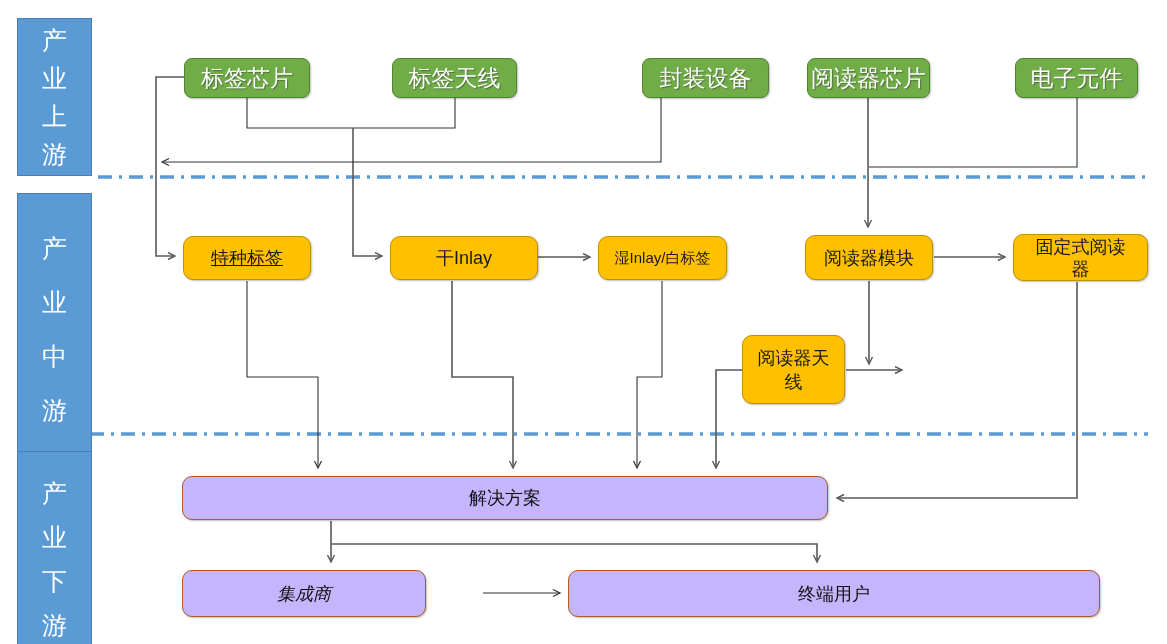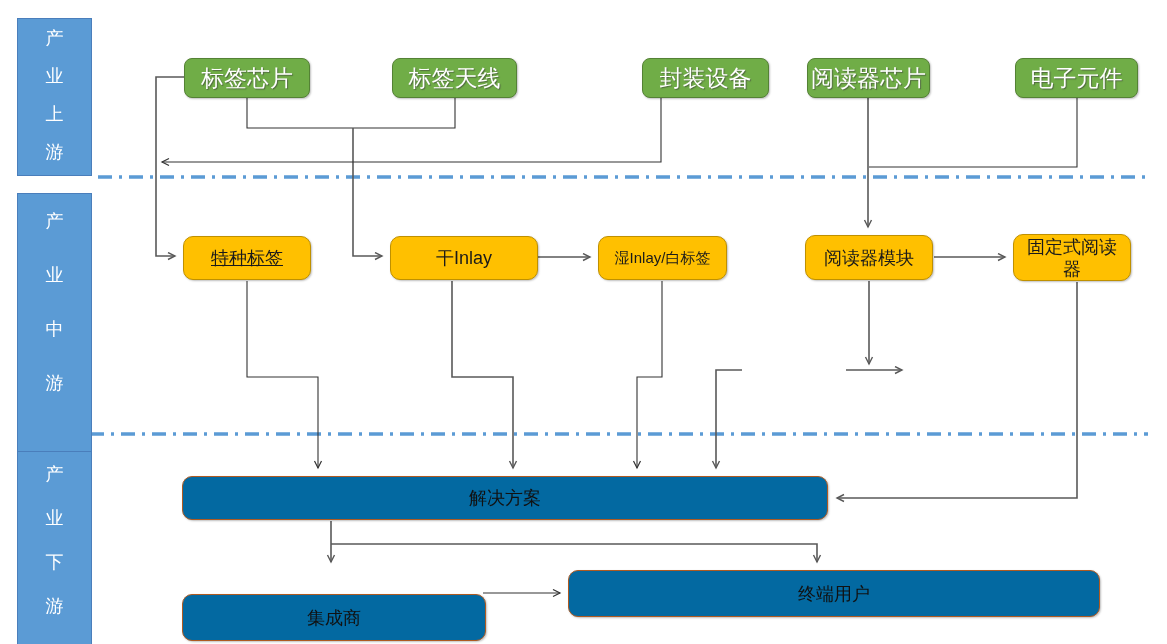--- a/index.html
+++ b/index.html
@@ -13,53 +13,53 @@
   .node {
     position:absolute; box-sizing:border-box;
     display:flex; align-items:center; justify-content:center;
     text-align:center; white-space:pre-line;
     box-shadow:1px 1px 2px rgba(0,0,0,0.25);
   }
   .green  { background:#70AD47; border:1.5px solid #548235; border-radius:8px;
             color:#ffffff; font-size:23px; text-shadow:1px 1px 1px rgba(60,60,60,0.6); }
   .yellow { background:#FFC000; border:1.5px solid #BF9000; border-radius:10px;
             color:#1a1a1a; font-size:18px; }
-  .orange { background:#0369a1; border:1.5px solid #AE5A21; border-radius:10px;
+  .orange { background:#c4b5fd; border:1.5px solid #AE5A21; border-radius:10px;
             color:#111111; font-size:18px; }
 
   .section {
     position:absolute; box-sizing:border-box; left:17px; width:75px;
     background:#5B9BD5; border:1px solid #4A7EBB;
-    color:#ffffff; font-size:18px; text-align:center;
-    display:flex; align-items:flex-start; justify-content:center;
+    color:#ffffff; font-size:25px; text-align:center;
+    display:flex; align-items:center; justify-content:center;
   }
   .section .vtext { display:block; width:27px; word-break:break-all; }
   #sec-up   { top:18px;  height:158px; } #sec-up .vtext   { line-height:38px; }
   #sec-mid  { top:193px; height:271px; } #sec-mid .vtext  { line-height:54px; }
   #sec-down { top:451px; height:216px; } #sec-down .vtext { line-height:44px; }
 
   
   #n-tag-chip      { left:184px;  top:58px;  width:126px; height:40px; }
   #n-tag-antenna   { left:392px;  top:58px;  width:125px; height:40px; }
   #n-packaging     { left:598px;  top:58px;  width:127px; height:40px;margin-left:44px; }
   #n-reader-chip   { left:807px;  top:58px;  width:123px; height:40px; }
   #n-components    { left:1015px; top:58px;  width:123px; height:40px; }
 
   
   #n-special-tag    { left:183px;  top:236px; width:128px; height:44px;text-decoration:underline; }
   #n-dry-inlay      { left:390px;  top:236px; width:148px; height:44px; }
   #n-wet-inlay      { left:598px;  top:236px; width:129px; height:44px; font-size:15px; }
   #n-reader-module  { left:805px;  top:235px; width:128px; height:45px; }
-  #n-fixed-reader   { left:1013px; top:234px; width:118px; height:47px; line-height:22px; }
+  #n-fixed-reader   { left:1013px; top:234px; width:135px; height:47px; line-height:22px; }
   #n-reader-antenna { left:742px;  top:335px; width:103px; height:69px; line-height:24px; }
   #n-handheld       { left:910px;  top:348px; width:157px; height:44px; }
 
   
   #n-solution   { left:182px; top:476px; width:646px; height:44px; }
-  #n-integrator { left:182px; top:594px; width:304px; height:47px; }
+  #n-integrator { left:182px; top:570px; width:244px; height:47px;font-style:italic; }
   #n-enduser    { left:568px; top:570px; width:532px; height:47px; }
 
   .eg { fill:none; stroke:#595959; stroke-width:1.6px; }
   .eb { fill:none; stroke:#333333; stroke-width:1.1px; }
   .divider { stroke:#5B9BD5; stroke-width:3.5px; stroke-dasharray:14 7 3 7; fill:none; }
 </style>
 </head>
 <body>
 
 <div id="canvas">
@@ -112,18 +112,20 @@
   <div class="node green" id="n-packaging">封装设备</div>
   <div class="node green" id="n-reader-chip">阅读器芯片</div>
   <div class="node green" id="n-components">电子元件</div>
 
   <div class="node yellow" id="n-special-tag">特种标签</div>
   <div class="node yellow" id="n-dry-inlay">干Inlay</div>
   <div class="node yellow" id="n-reader-module">阅读器模块</div>
   <div class="node yellow" id="n-wet-inlay">湿Inlay/白标签</div>
   <div class="node yellow" id="n-fixed-reader">固定式阅读
 器</div>
+  <div class="node yellow" id="n-reader-antenna">阅读器天
+线</div>
 
   <div class="node orange" id="n-solution">解决方案</div>
   <div class="node orange" id="n-integrator">集成商</div>
   <div class="node orange" id="n-enduser">终端用户</div>
 
 </div>
 
 </body></html>

